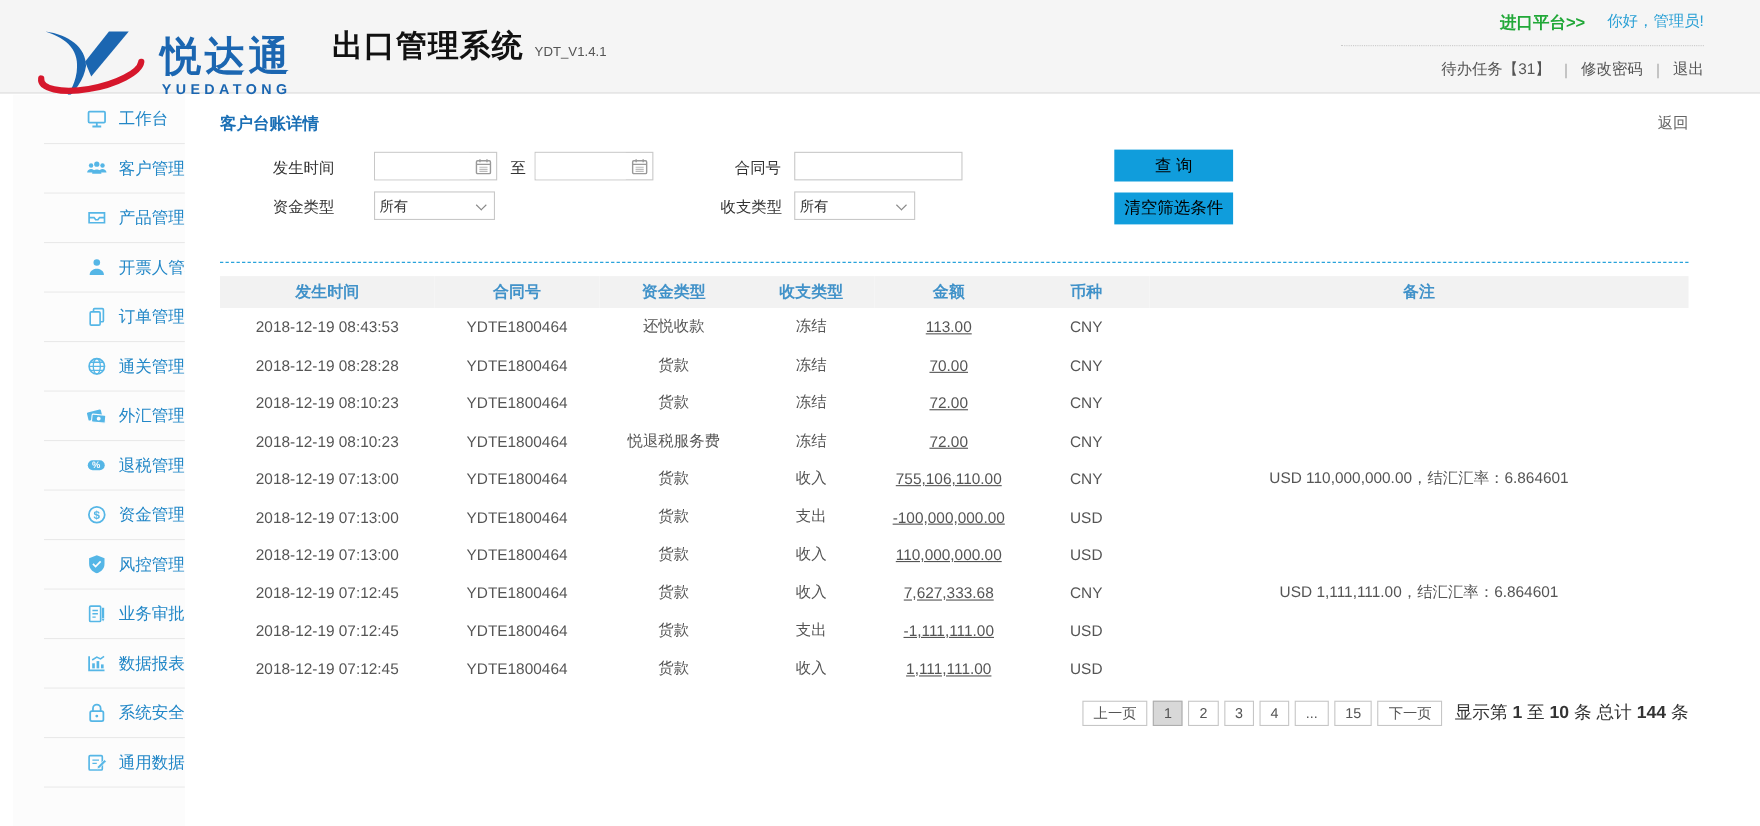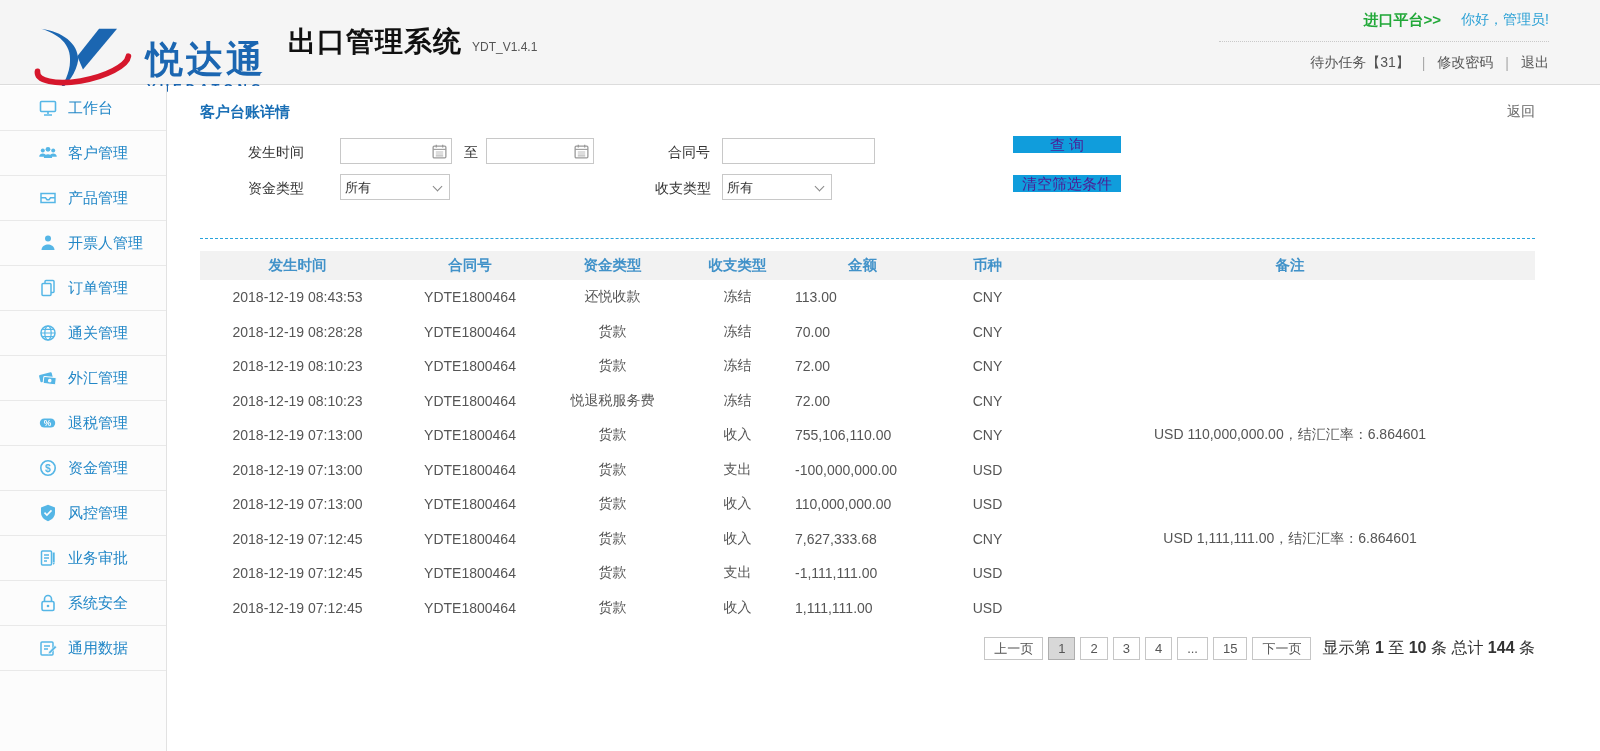--- a/index.html
+++ b/index.html
@@ -2,40 +2,40 @@
 <html><head>
 <meta charset="utf-8">
 <style>
   * { margin:0; padding:0; box-sizing:border-box; }
   html,body { width:1600px; height:751px; overflow:hidden; background:#fff;
     font-family:"Liberation Sans","DejaVu Sans",sans-serif; }
 
   
   .header { position:absolute; left:0; top:0; width:1600px; height:85px;
     background:#f5f5f5; border-bottom:1px solid #dcdcdc; display:flex; align-items:center; }
-  .logo-wrap { margin-left:28px; display:flex; align-items:flex-end;margin-top:36px; }
+  .logo-wrap { margin-left:28px; display:flex; align-items:center;margin-top:36px; }
   .brand-block { margin-left:10px; text-align:center; }
   .brand-cn { font-size:37px; font-weight:bold; color:#1b66b1; letter-spacing:3px; line-height:1.1; }
   .brand-en { font-size:13px; font-weight:bold; color:#1b66b1; letter-spacing:4px; }
-  .sys-block { margin-left:22px; display:flex; align-items:baseline; }
+  .sys-block { margin-left:36px; display:flex; align-items:baseline; }
   .sys-title { font-size:28px; font-weight:bold; color:#111; letter-spacing:1px; }
   .sys-version { font-size:12px; color:#555; margin-left:10px; }
   .header-right { margin-left:auto; margin-right:51px; width:330px; height:85px; }
   .hr-top { height:42px; display:flex; align-items:center; justify-content:flex-end;
     gap:20px; border-bottom:1px dotted #c9c9c9; }
   .import-link { color:#21a838; font-weight:bold; font-size:15px; cursor:pointer; }
   .greeting { color:#2aa0d5; font-size:14px; }
   .hr-bottom { height:42px; display:flex; align-items:center; justify-content:flex-end;
     gap:12px; color:#555; font-size:14px; }
   .hr-bottom .sep { color:#aaa; }
   .hr-link { cursor:pointer; }
 
   
-  .sidebar { position:absolute; left:0; top:86px; width:167px; bottom:0;
-    background:#fcfcfc; border-right:1px solid #e2e2e2; }
+  .sidebar { position:absolute; left:12px; top:86px; width:167px; bottom:0;
+    background:#fcfcfc; border-right:1px solid #e2e2e2;padding-left:28px; }
   .side-item { height:45px; display:flex; align-items:center; padding-left:38px;
     border-bottom:1px solid #e9e9e9; cursor:pointer; }
   .side-icon { width:20px; height:20px; color:#55b6e6; margin-right:10px; flex:0 0 auto; }
   .side-icon svg { width:20px; height:20px; display:block; }
   .side-label { color:#2287c7; font-size:15px; white-space:nowrap; }
 
   
   .main { position:absolute; left:168px; top:86px; right:0; bottom:0; background:#fff;
     padding:0 65px 0 32px; }
   .topbar { height:42px; display:flex; align-items:center; justify-content:space-between; padding-top:10px; }
@@ -47,32 +47,32 @@
   .f-input { position:absolute; height:26px; border:1px solid #c8c8c8; background:#fff;
     font-size:13px; padding:0 4px; color:#333; outline:none; }
   .date-box { position:absolute; height:26px; width:112px; border:1px solid #c8c8c8; background:#fff; }
   .date-box input { border:none; outline:none; width:86px; height:24px; font-size:13px; padding:0 4px; }
   .cal-icon { position:absolute; right:3px; top:4px; width:17px; height:17px; cursor:pointer; }
   .sel-box { position:absolute; height:35px; width:110px; }
   .sel-box select { width:100%; height:26px; border:1px solid #c8c8c8; background:#fff;
     font-size:13px; color:#333; padding:0 4px; appearance:none; -webkit-appearance:none; outline:none; }
   .sel-arrow { position:absolute; right:9px; top:9px; width:7px; height:7px; pointer-events:none;
     border-right:1.6px solid #888; border-bottom:1.6px solid #888; transform:rotate(45deg); }
-  .btn { position:absolute; width:108px; height:17px; background:#109ddc; color:#4c1d95;
+  .btn { position:absolute; width:108px; height:29px; background:#109ddc; color:#000000;
     border:none; font-size:15px; cursor:pointer; font-family:inherit; }
 
   .dash-divider { border-top:1px dashed #29a3db; margin-top:6px; }
 
   
   table.ledger { width:100%; border-collapse:collapse; table-layout:fixed; margin-top:12px; }
   .ledger th { background:#f2f2f2; color:#4192c9; font-size:14.5px; font-weight:bold;
     height:29px; text-align:center; }
   .ledger td { height:34.5px; color:#555; font-size:14px; text-align:center; white-space:nowrap;
     overflow:hidden; }
-  .ledger td.amount { text-align:left; }
+  .ledger td.amount { text-align:center;text-decoration:underline; }
   .tone-red { color:#e60012; }
   .tone-green { color:#21a83a; }
 
   
   .pager { display:flex; align-items:center; justify-content:flex-end; gap:5px; margin-top:12px; }
   .pg-btn { border:1px solid #c6c6c6; background:#fff; color:#555; font-size:13px;
     min-width:24px; height:23px; padding:0 9px; cursor:pointer; font-family:inherit; line-height:21px;
     text-align:center; }
   .pg-btn.active { background:#d8d8d8; border-color:#aeaeae; }
   .pg-summary { margin-left:6px; font-size:16px; color:#333; }
@@ -214,20 +214,32 @@
     <div class="side-item">
       <span class="side-icon">
         <svg viewBox="0 0 20 20">
           <rect x="3.5" y="3" width="10" height="14" rx="1" fill="none" stroke="currentColor" stroke-width="1.5"></rect>
           <path d="M6 7h5M6 10h5M6 13h3" stroke="currentColor" stroke-width="1.3"></path>
           <path d="M15.7 4.5v9.5" stroke="currentColor" stroke-width="2"></path>
           <path d="M15.7 17l-1.3-2.6h2.6z" fill="currentColor"></path>
         </svg>
       </span>
       <span class="side-label">业务审批</span>
+    </div>
+    <div class="side-item">
+      <span class="side-icon">
+        <svg viewBox="0 0 20 20">
+          <path d="M3 3.5v13h14" fill="none" stroke="currentColor" stroke-width="1.6"></path>
+          <rect x="5.8" y="10" width="2.4" height="4.6" fill="currentColor"></rect>
+          <rect x="9.8" y="8" width="2.4" height="6.6" fill="currentColor"></rect>
+          <rect x="13.8" y="11" width="2.4" height="3.6" fill="currentColor"></rect>
+          <path d="M5.8 7l4.2-2.6 3.4 1.6 3.2-2.2" fill="none" stroke="currentColor" stroke-width="1.4"></path>
+        </svg>
+      </span>
+      <span class="side-label">数据报表</span>
     </div>
     <div class="side-item">
       <span class="side-icon">
         <svg viewBox="0 0 20 20">
           <rect x="4" y="8.5" width="12" height="9" rx="1.5" fill="none" stroke="currentColor" stroke-width="1.6"></rect>
           <path d="M6.5 8.5V6a3.5 3.5 0 017 0v2.5" fill="none" stroke="currentColor" stroke-width="1.6"></path>
           <circle cx="10" cy="13" r="1.3" fill="currentColor"></circle>
         </svg>
       </span>
       <span class="side-label">系统安全</span>

